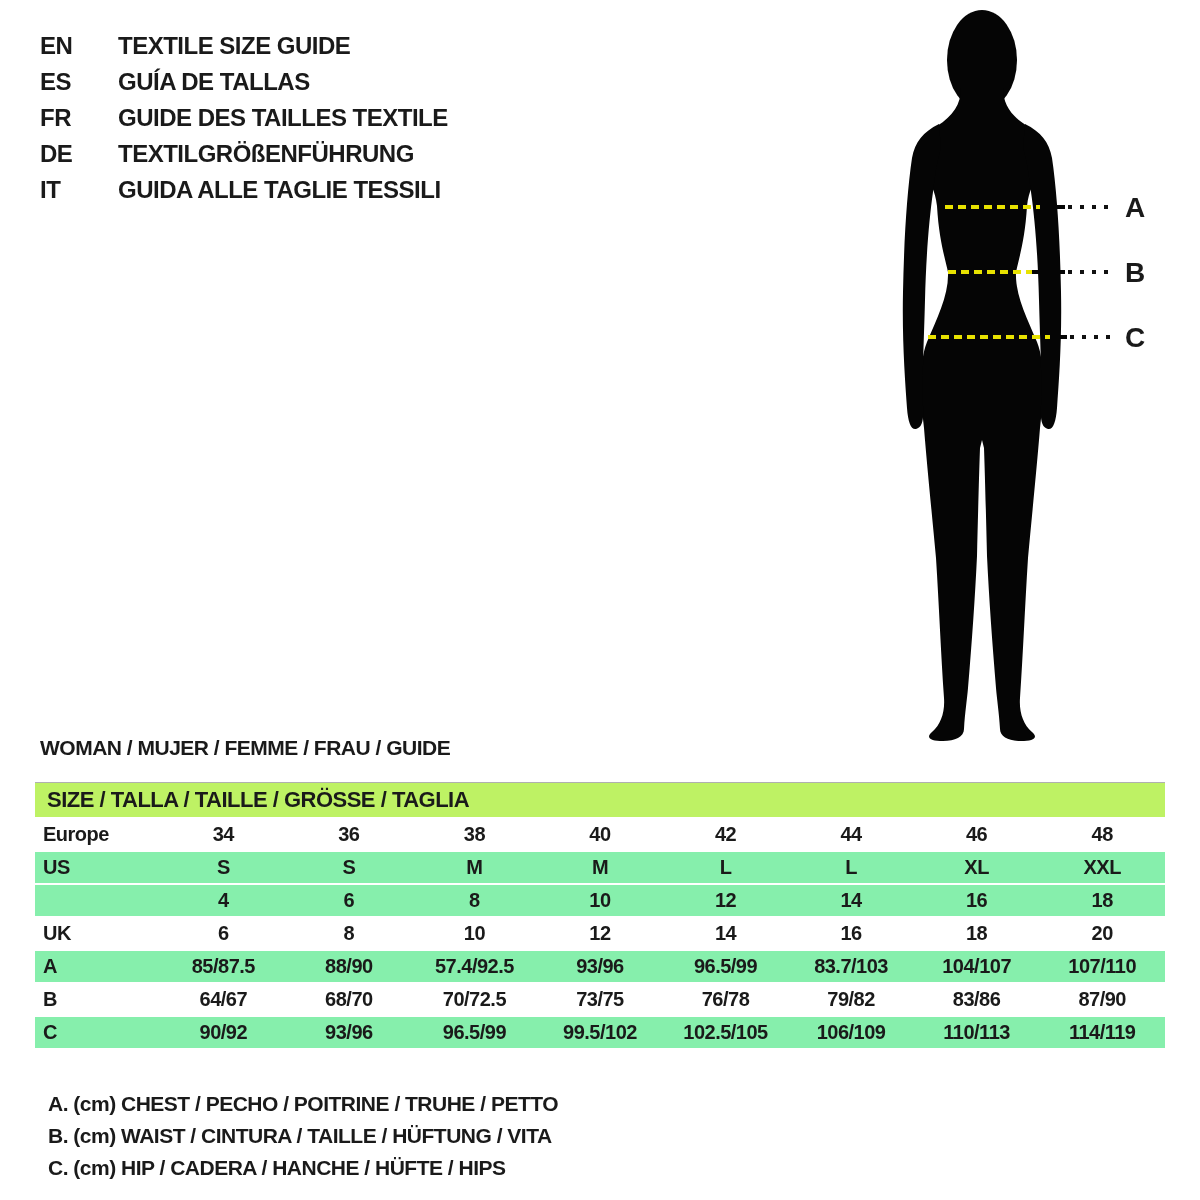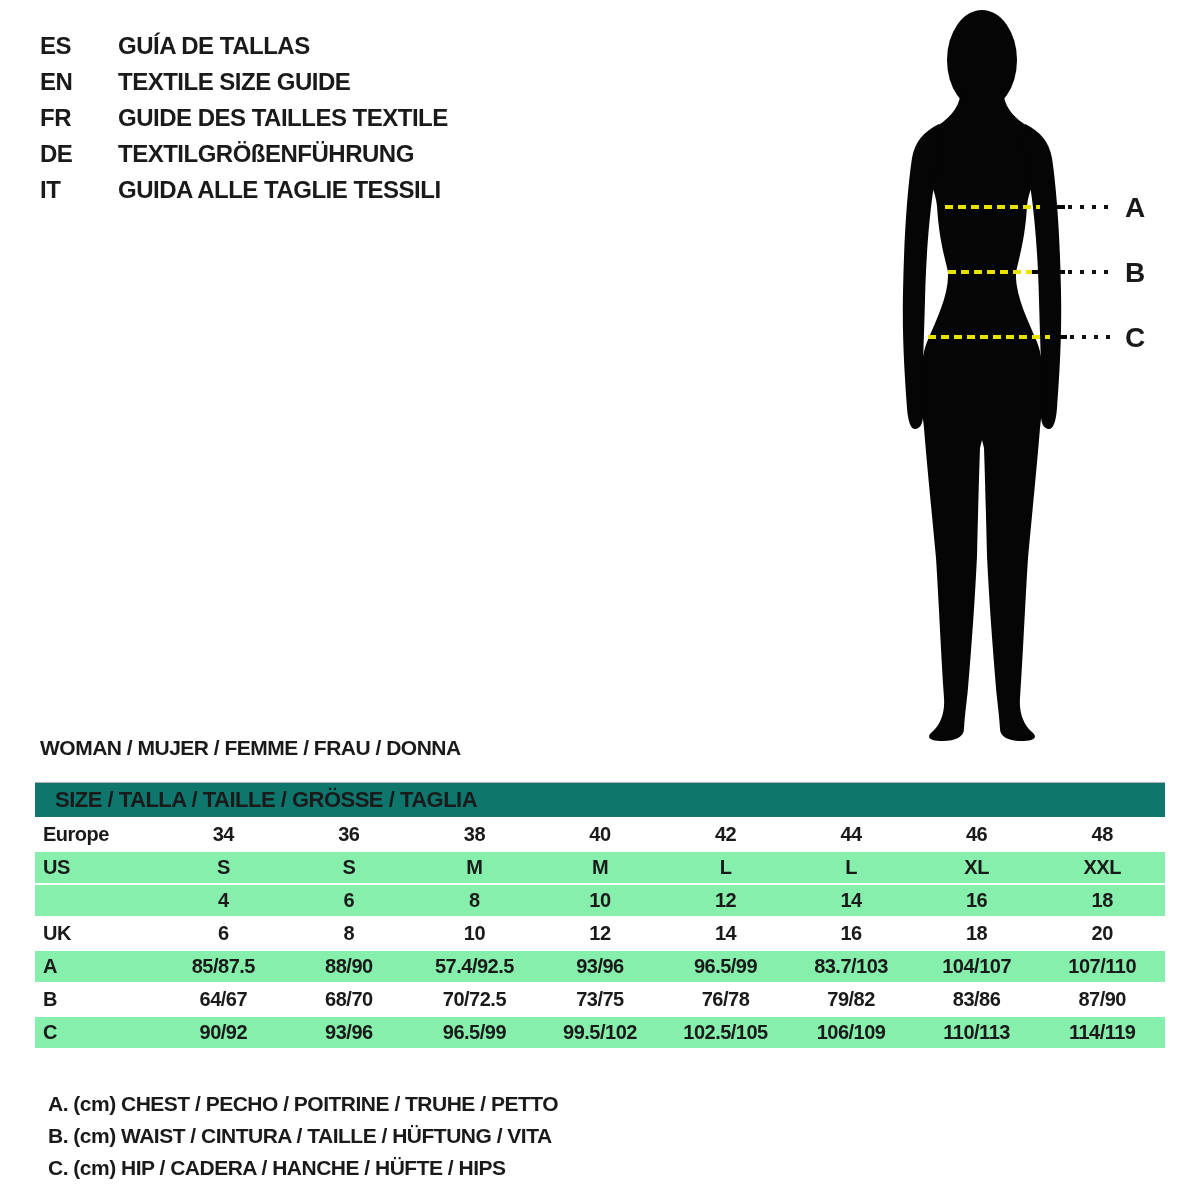--- a/index.html
+++ b/index.html
@@ -13,41 +13,41 @@
   .lang-code{width:78px;flex:0 0 78px;}
   .lang-title{white-space:nowrap;}
   
   .figure-wrap{position:absolute;left:875px;top:0;width:320px;height:745px;}
   .figure-wrap svg{display:block;}
   
   .section-title{position:absolute;left:40px;top:736px;font-size:21px;font-weight:700;letter-spacing:-0.5px;white-space:nowrap;}
   
   .size-table{position:absolute;left:35px;top:782px;width:1130px;border-collapse:collapse;table-layout:fixed;}
   .size-table th,.size-table td{padding:0;font-size:20px;font-weight:700;letter-spacing:-0.5px;border-bottom:2px solid #ffffff;}
-  .size-table .tbl-header{background:#0f766e;height:34px;text-align:left;padding-left:20px;font-size:22px;border-top:1px solid #b0b0b0;}
+  .size-table .tbl-header{background:#bef264;height:34px;text-align:left;padding-left:12px;font-size:22px;border-top:1px solid #b0b0b0;}
   .size-table td{height:31px;text-align:center;}
   .size-table td.row-label{text-align:left;padding-left:8px;width:166px;}
   .size-table tr.striped td{background:#86efac;}
   
   .legend{position:absolute;left:40px;top:1088px;}
   .legend-line{font-size:21px;font-weight:700;letter-spacing:-0.5px;line-height:32px;white-space:nowrap;margin-left:8px;}
 </style>
 </head>
 <body>
 
 <div class="page">
 
   <div class="lang-list">
     <div class="lang-row">
+      <span class="lang-code">EN</span>
+      <span class="lang-title">TEXTILE SIZE GUIDE</span>
+    </div>
+    <div class="lang-row">
       <span class="lang-code">ES</span>
       <span class="lang-title">GUÍA DE TALLAS</span>
-    </div>
-    <div class="lang-row">
-      <span class="lang-code">EN</span>
-      <span class="lang-title">TEXTILE SIZE GUIDE</span>
     </div>
     <div class="lang-row">
       <span class="lang-code">FR</span>
       <span class="lang-title">GUIDE DES TAILLES TEXTILE</span>
     </div>
     <div class="lang-row">
       <span class="lang-code">DE</span>
       <span class="lang-title">TEXTILGRÖßENFÜHRUNG</span>
     </div>
     <div class="lang-row">
@@ -131,21 +131,21 @@
       <line x1="193" y1="272" x2="238" y2="272" stroke="#111111" stroke-width="4" stroke-dasharray="4 8"></line>
       <text x="250" y="282" font-family="Liberation Sans, sans-serif" font-size="28" font-weight="bold" fill="#1a1a1a">B</text>
 
       <line x1="53" y1="337" x2="175" y2="337" stroke="#e8e200" stroke-width="4" stroke-dasharray="8 5"></line>
       <line x1="175" y1="337" x2="192" y2="337" stroke="#050505" stroke-width="4"></line>
       <line x1="195" y1="337" x2="238" y2="337" stroke="#111111" stroke-width="4" stroke-dasharray="4 8"></line>
       <text x="250" y="347" font-family="Liberation Sans, sans-serif" font-size="28" font-weight="bold" fill="#1a1a1a">C</text>
     </svg>
   </div>
 
-  <div class="section-title">WOMAN / MUJER / FEMME / FRAU / DONNA</div>
+  <div class="section-title">WOMAN / MUJER / FEMME / FRAU / GUIDE</div>
 
   <table class="size-table">
     <tbody>
         <tr>
       <th class="tbl-header" colspan="9">SIZE / TALLA / TAILLE / GRÖSSE / TAGLIA</th>
     </tr>
     <tr>
       <td class="row-label">Europe</td>
       <td>34</td>
       <td>36</td>

